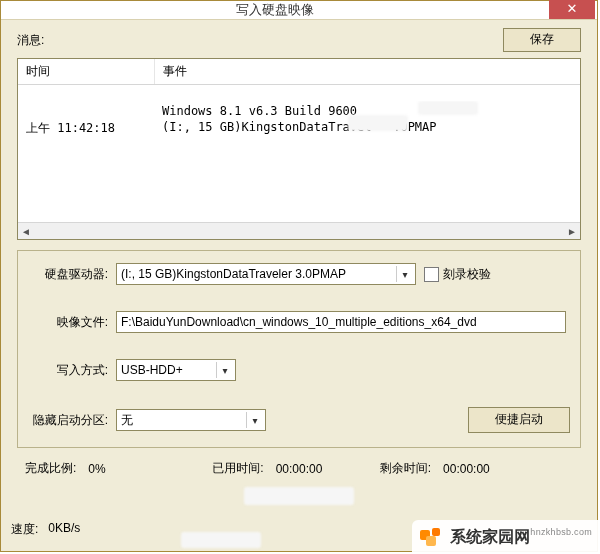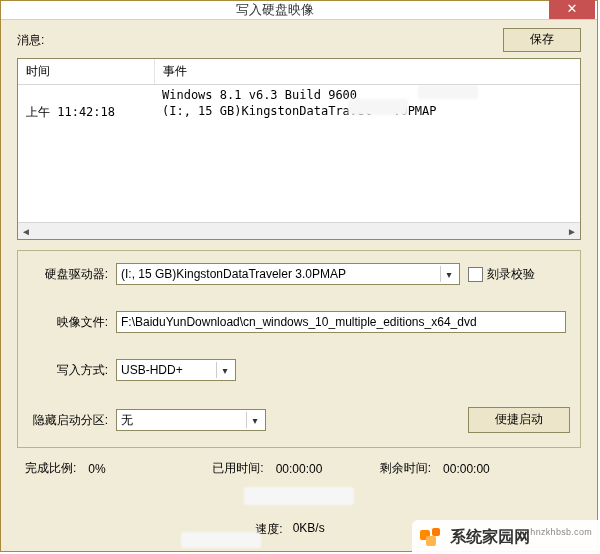--- a/index.html
+++ b/index.html
@@ -69,20 +69,21 @@
     line-height: 20px;
     cursor: pointer;
   }
   .log-box {
     margin: 0 6px;
     border: 1px solid #8f895f;
     background: #fff;
     height: 180px;
     display: flex;
     flex-direction: column;
+    gap: 16px;
   }
   .log-header {
     display: flex;
     border-bottom: 1px solid #d6d6d6;
     background: #fff;
     font-size: 12px;
   }
   .log-col-time {
     width: 120px;
     padding: 4px 8px;
@@ -211,21 +212,21 @@
   .progress-row {
     display: flex;
     align-items: center;
     margin: 12px 14px 0 14px;
     gap: 12px;
   }
   .progress-row .lbl { }
   .progress-row .val { min-width: 50px; }
   .speed-row {
     display: flex;
-    justify-content: center;
+    justify-content: flex-start;
     margin: 16px 18px 0 0;
     gap: 10px;
   }
   .buttons-row {
     display: flex;
     gap: 0;
     margin: 20px 0 0 88px;
     align-items: flex-end;
   }
   .buttons-row .btn { width: 96px; }
@@ -306,21 +307,21 @@
         <div class="arrow">◄</div>
         <div class="track"></div>
         <div class="arrow">►</div>
       </div>
     </div>
 
     <div class="form-group">
 
       <div class="form-row">
         <div class="form-label">硬盘驱动器:</div>
-        <div class="combo" style="width:344px;">
+        <div class="combo" style="width:300px;">
           <span>(I:, 15 GB)KingstonDataTraveler 3.0PMAP</span>
           <span class="chev">▾</span>
         </div>
         <label class="checkbox">
           <span class="box"></span>
           <span>刻录校验</span>
         </label>
       </div>
 
       <div class="form-row">

